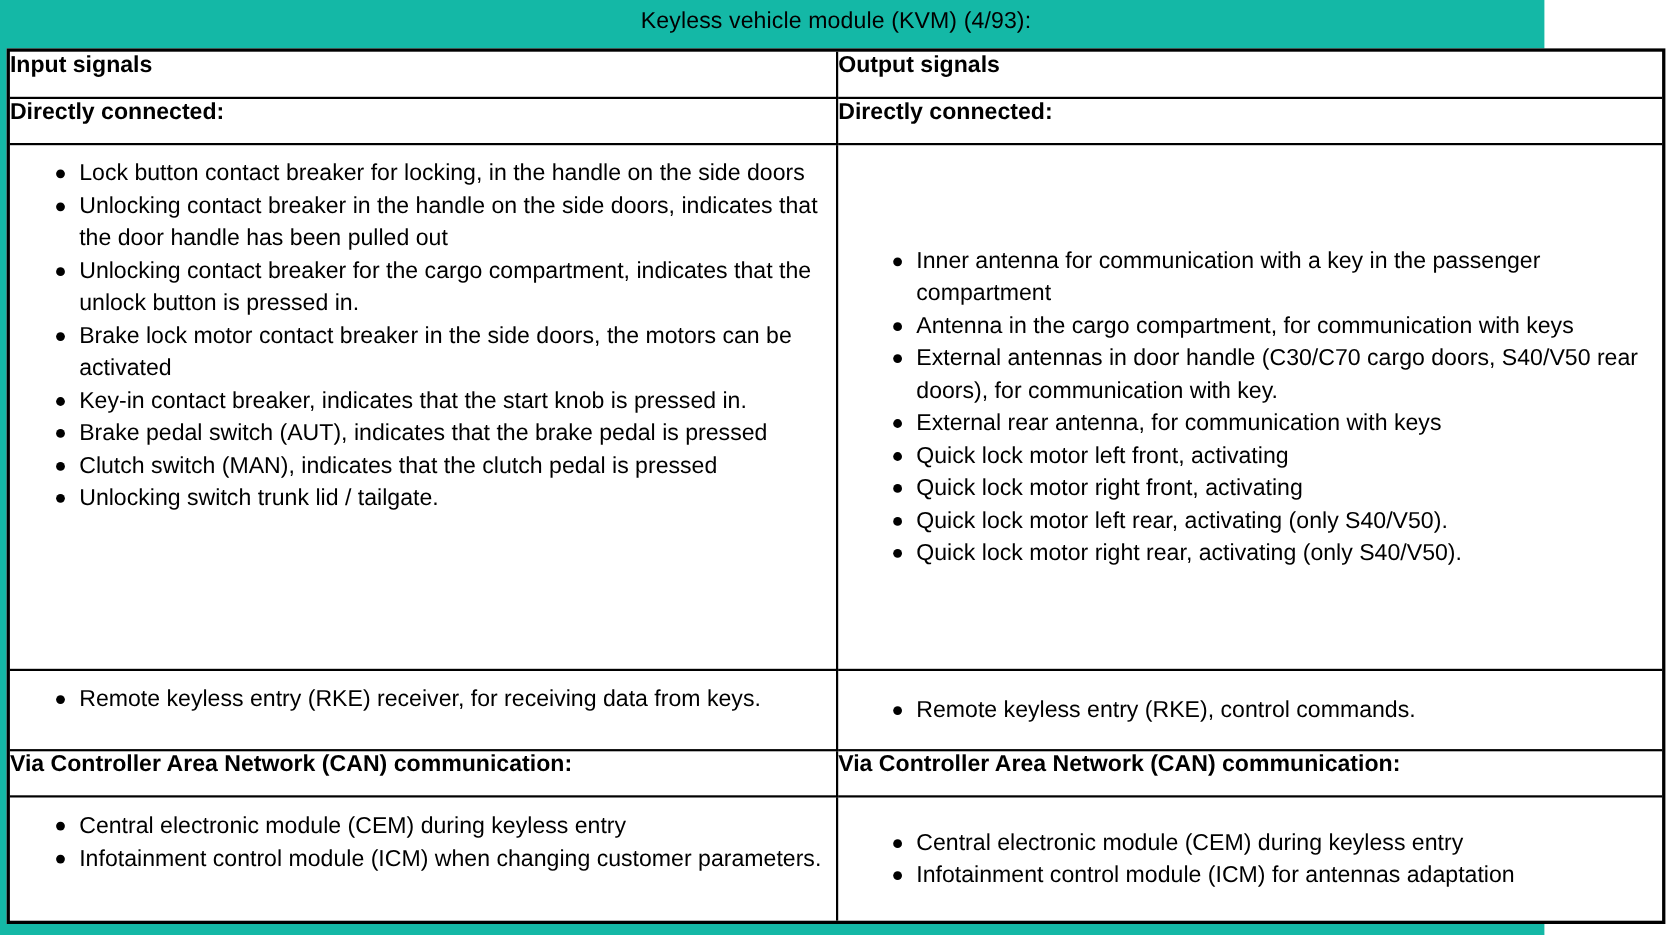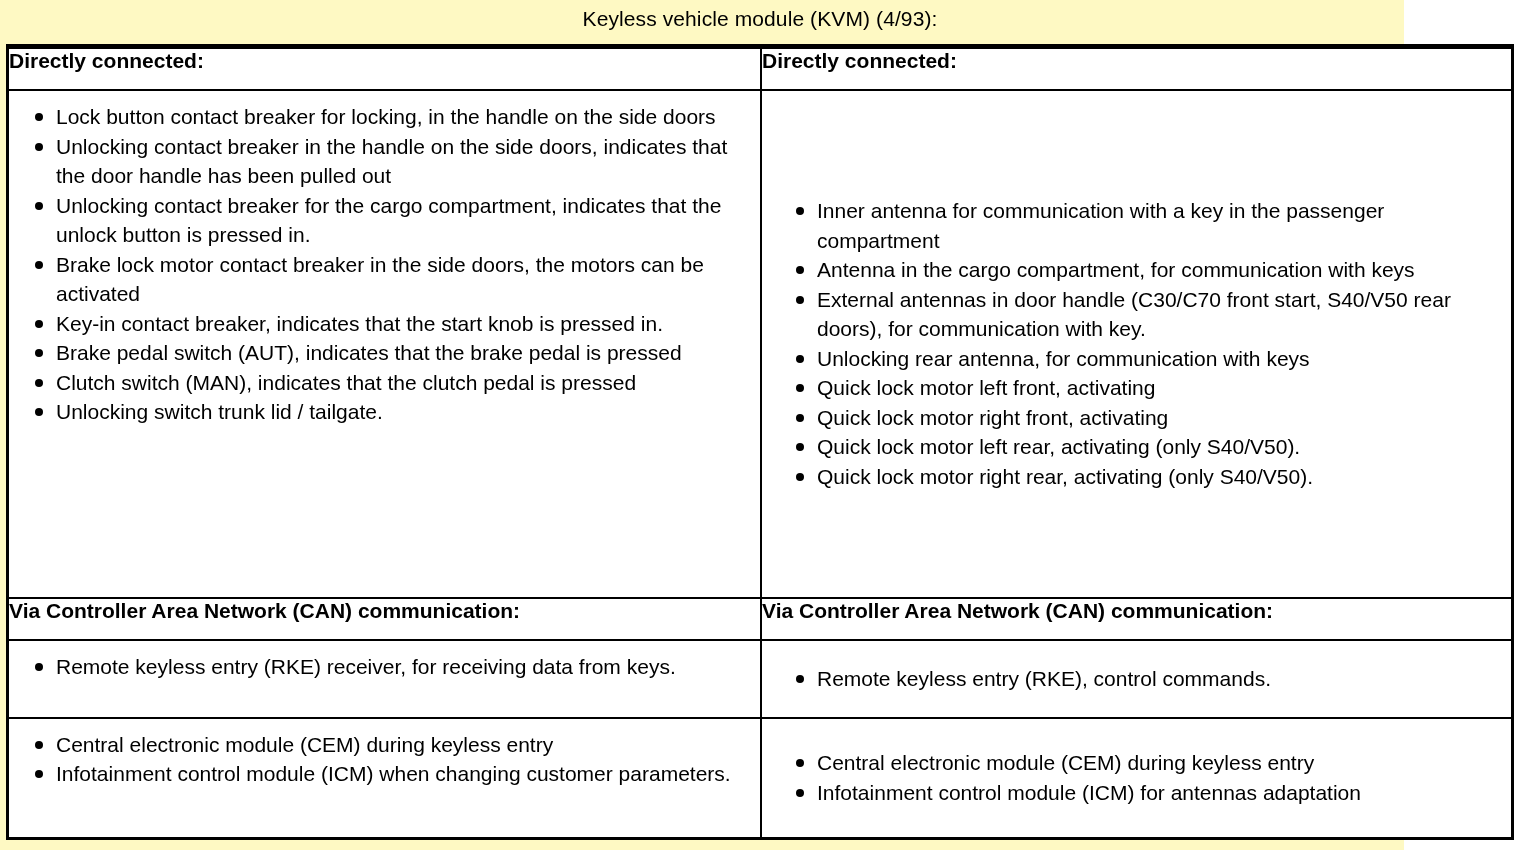--- a/index.html
+++ b/index.html
@@ -9,21 +9,21 @@
     background: #ffffff;
     font-family: "Liberation Sans", sans-serif;
     color: #000000;
     overflow: hidden;
   }
 
   #page {
     position: relative;
     width: 1404px;
     height: 850px;
-    background: #fef9c3;
+    background: #14b8a6;
   }
 
   
   #title {
     position: absolute;
     left: 0; top: 0;
     width: 1520px;
     height: 45px;
     line-height: 38px;
     text-align: center;
@@ -100,21 +100,21 @@
     position: absolute;
     left: 26px;
     top: 11px;
     width: 8px;
     height: 8px;
     border-radius: 50%;
     background: #000;
   }
 
   
-  .cellbody { padding: 11px 6px 11px 0; }
+  .cellbody { padding: 11px 6px 11px 0; margin-left: 16px; }
   .cellbody.mid {
     height: 100%;
     display: flex;
     flex-direction: column;
     justify-content: center;
     padding-top: 0;
     padding-bottom: 0;
     border-radius: 16px;
   }
   td.vmid { vertical-align: middle; }
@@ -131,20 +131,24 @@
   <div id="title">Keyless vehicle module (KVM) (4/93):</div>
 
   <div id="table-wrap">
     <table class="kvm">
       <colgroup>
           <col class="c-left">
           <col class="c-right">
         </colgroup>
       <tbody>
 
+        <tr class="first-row">
+          <td class="tl colhead">Input signals</td>
+          <td class="tr colhead">Output signals</td>
+        </tr>
 
         <tr>
           <td class="tl subhead">Directly connected:</td>
           <td class="tr subhead">Directly connected:</td>
         </tr>
 
         <tr>
           <td class="tl">
             <div class="cellbody">
               <ul class="bl">
@@ -157,52 +161,52 @@
                 <li>Clutch switch (MAN), indicates that the clutch pedal is pressed</li>
                 <li>Unlocking switch trunk lid / tailgate.</li>
               </ul>
             </div>
           </td>
           <td class="tr right vmid">
             <div class="cellbody mid">
               <ul class="bl">
                 <li>Inner antenna for communication with a key in the passenger compartment</li>
                 <li>Antenna in the cargo compartment, for communication with keys</li>
-                <li>External antennas in door handle (C30/C70 front start, S40/V50 rear doors), for communication with key.</li>
-                <li>Unlocking rear antenna, for communication with keys</li>
+                <li>External antennas in door handle (C30/C70 cargo doors, S40/V50 rear doors), for communication with key.</li>
+                <li>External rear antenna, for communication with keys</li>
                 <li>Quick lock motor left front, activating</li>
                 <li>Quick lock motor right front, activating</li>
                 <li>Quick lock motor left rear, activating (only S40/V50).</li>
                 <li>Quick lock motor right rear, activating (only S40/V50).</li>
               </ul>
             </div>
           </td>
         </tr>
 
 
         <tr>
+          <td class="tl">
+            <div class="cellbody">
+              <ul class="bl">
+                <li>Remote keyless entry (RKE) receiver, for receiving data from keys.</li>
+              </ul>
+            </div>
+          </td>
+          <td class="tr right vmid">
+            <div class="cellbody mid">
+              <ul class="bl">
+                <li>Remote keyless entry (RKE), control commands.</li>
+              </ul>
+            </div>
+          </td>
+        </tr>
+
+        <tr>
           <td class="tl subhead">Via Controller Area Network (CAN) communication:</td>
           <td class="tr subhead">Via Controller Area Network (CAN) communication:</td>
-        </tr>
-
-        <tr>
-          <td class="tl">
-            <div class="cellbody">
-              <ul class="bl">
-                <li>Remote keyless entry (RKE) receiver, for receiving data from keys.</li>
-              </ul>
-            </div>
-          </td>
-          <td class="tr right vmid">
-            <div class="cellbody mid">
-              <ul class="bl">
-                <li>Remote keyless entry (RKE), control commands.</li>
-              </ul>
-            </div>
-          </td>
         </tr>
 
         <tr class="last-row">
           <td class="tl">
             <div class="cellbody">
               <ul class="bl">
                 <li>Central electronic module (CEM) during keyless entry</li>
                 <li>Infotainment control module (ICM) when changing customer parameters.</li>
               </ul>
             </div>

